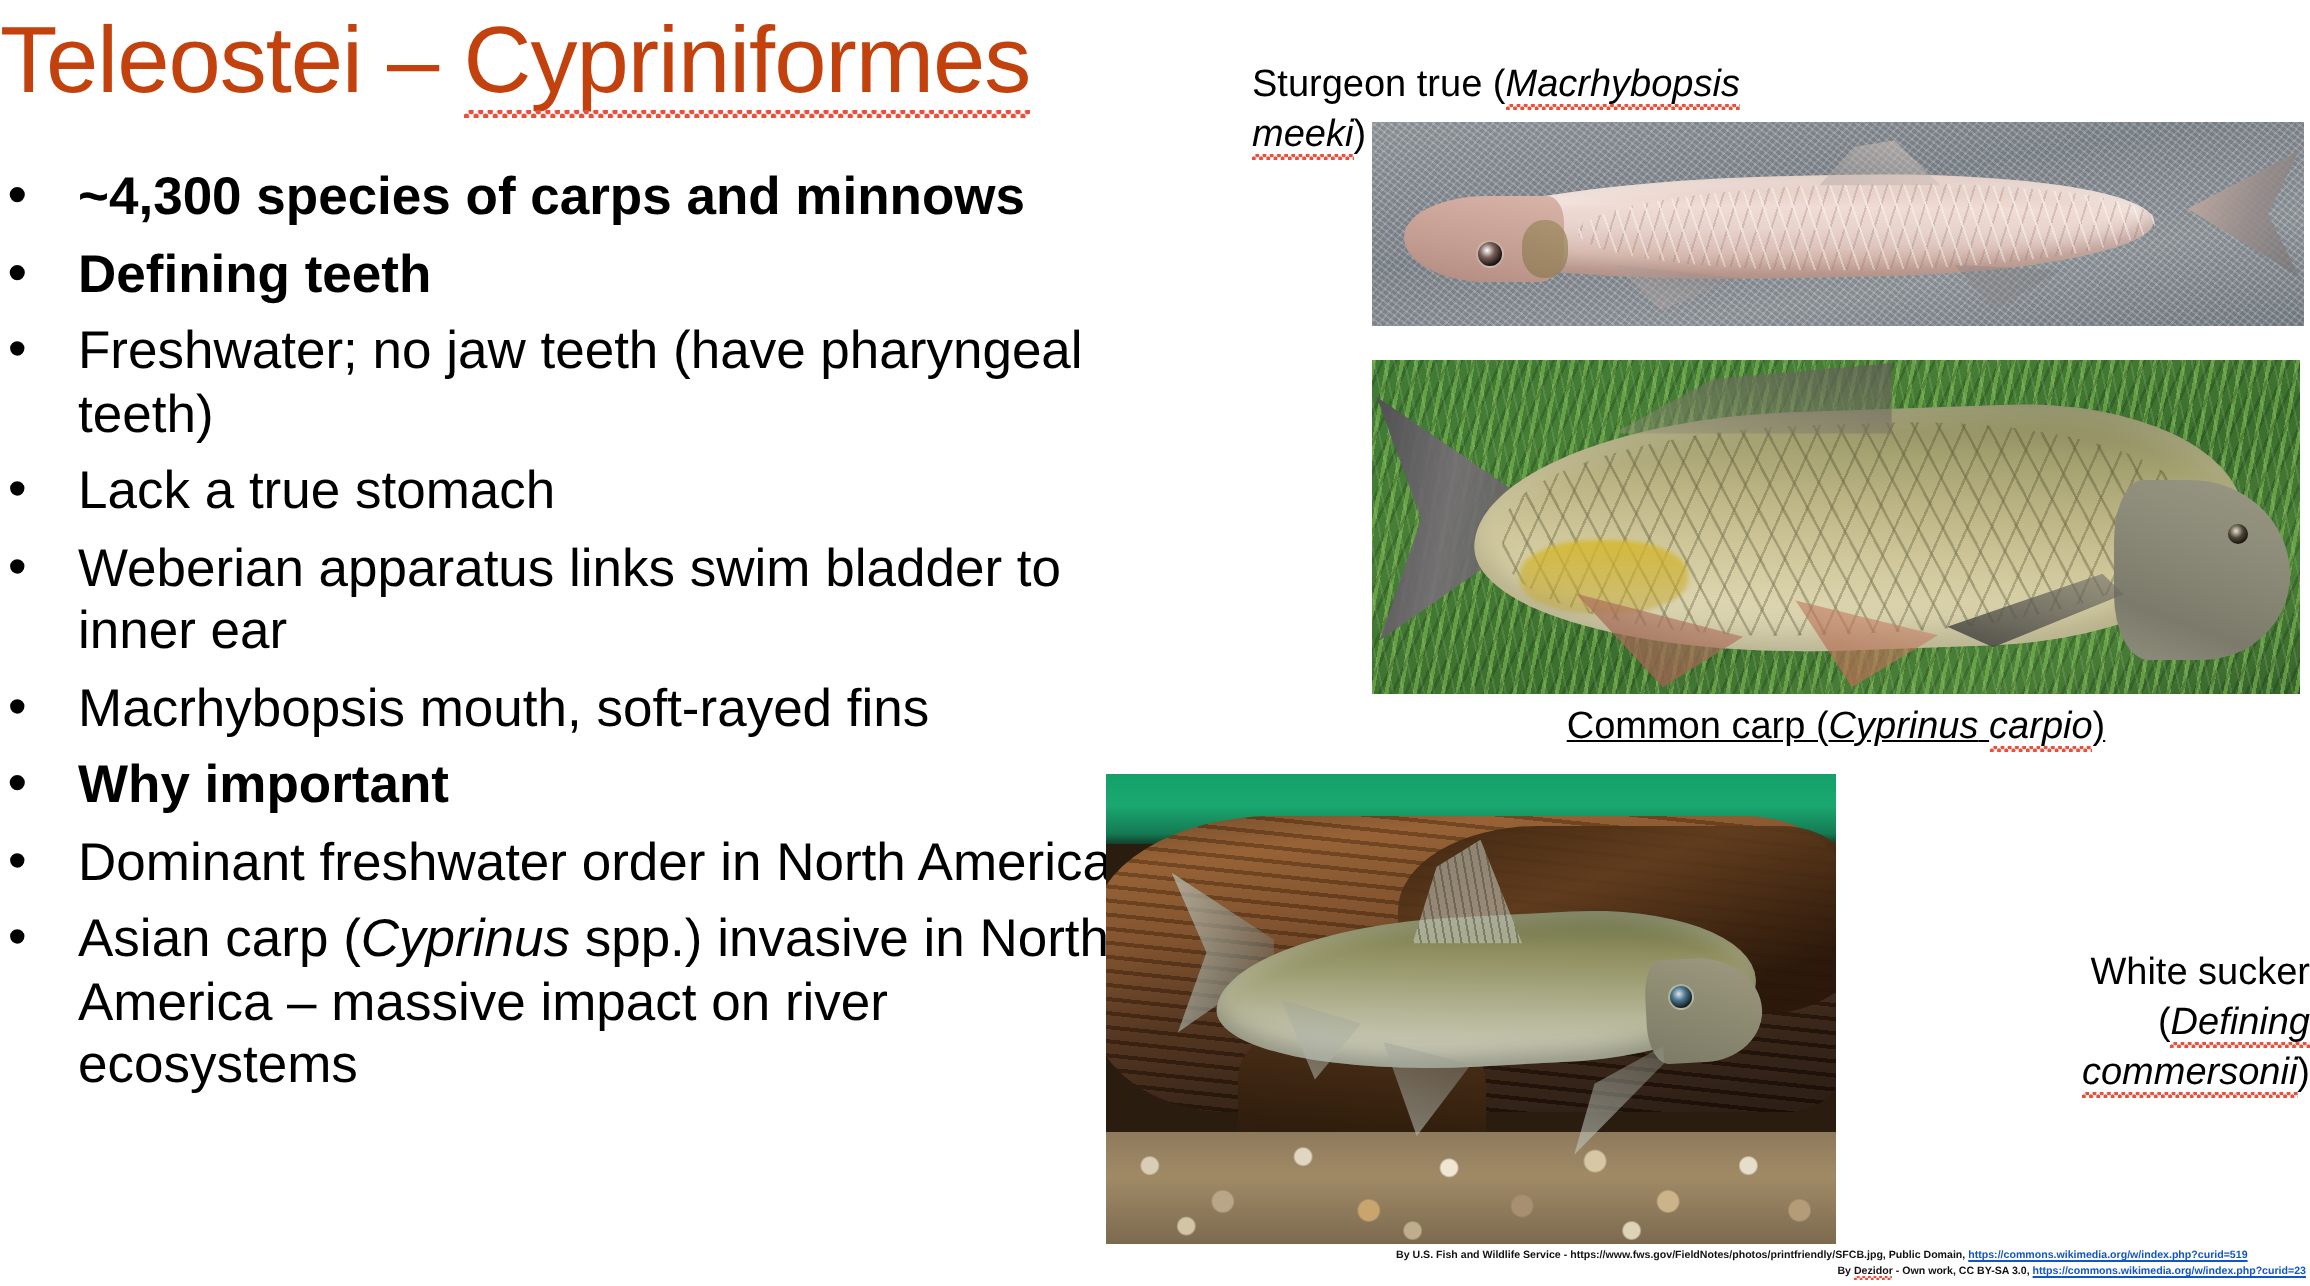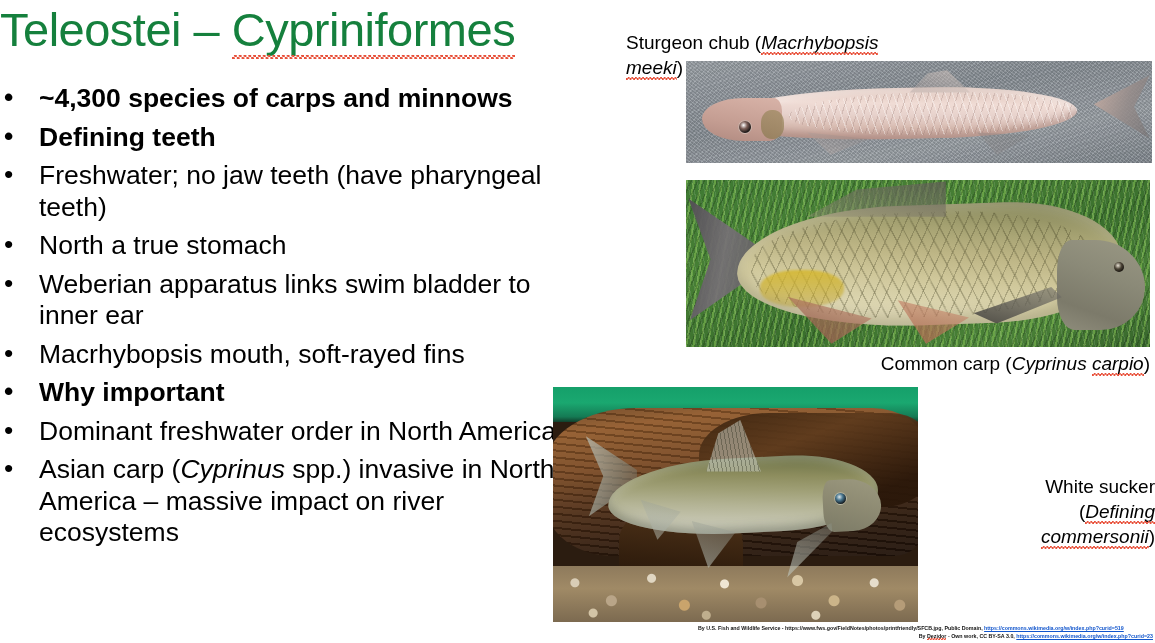--- a/index.html
+++ b/index.html
@@ -22,21 +22,21 @@
   
   #title {
     position: absolute;
     left: 0px;
     top: 2px;
     width: 600px;
     font-size: 47px;
     line-height: 56px;
     letter-spacing: -0.5px;
     font-weight: 400;
-    color: #15803d;
+    color: #c2410c;
     white-space: nowrap;
   }
   .sq {
     position: relative;
     display: inline-block;
   }
   .sq::after {
     content: "";
     position: absolute;
     left: 0;
@@ -106,21 +106,22 @@
     top: 30px;
     width: 330px;
     text-align: left;
     text-indent: 0;
   }
 
   #cap-carp {
     left: 686px;
     top: 351px;
     width: 464px;
-    text-align: right;
+    text-align: center;
+    text-decoration: underline;
   }
 
   #cap-sucker {
     left: 940px;
     top: 474px;
     width: 215px;
     text-align: right;
   }
 
   
@@ -515,30 +516,30 @@
 <div id="slide">
 
   <div id="title">
     <span>Teleostei – </span><span class="sq">Cypriniformes</span>
   </div>
 
   <div id="bullets">
     <div class="bullet bold"><span>~4,300 species of carps and minnows</span></div>
     <div class="bullet bold"><span>Defining teeth</span></div>
     <div class="bullet"><span>Freshwater; no jaw teeth (have pharyngeal teeth)</span></div>
-    <div class="bullet"><span>North a true stomach</span></div>
+    <div class="bullet"><span>Lack a true stomach</span></div>
     <div class="bullet"><span>Weberian apparatus links swim bladder to inner ear</span></div>
     <div class="bullet"><span>Macrhybopsis mouth, soft-rayed fins</span></div>
     <div class="bullet bold"><span>Why important</span></div>
     <div class="bullet"><span>Dominant freshwater order in North America</span></div>
     <div class="bullet"><span>Asian carp (<i>Cyprinus</i> spp.) invasive in North America – massive impact on river ecosystems</span></div>
   </div>
 
   <div class="caption" id="cap-chub">
-    <span>Sturgeon chub (</span><i class="sq sq-sm">Macrhybopsis</i><br>
+    <span>Sturgeon true (</span><i class="sq sq-sm">Macrhybopsis</i><br>
     <i class="sq sq-sm">meeki</i><span>)</span>
   </div>
 
   <div class="caption" id="cap-carp">
     <span>Common carp (</span><i>Cyprinus</i>&nbsp;<i class="sq sq-sm">carpio</i><span>)</span>
   </div>
 
   <div class="caption" id="cap-sucker">
     <span>White sucker</span><br>
     <span>(</span><i class="sq sq-sm">Defining</i><br>

